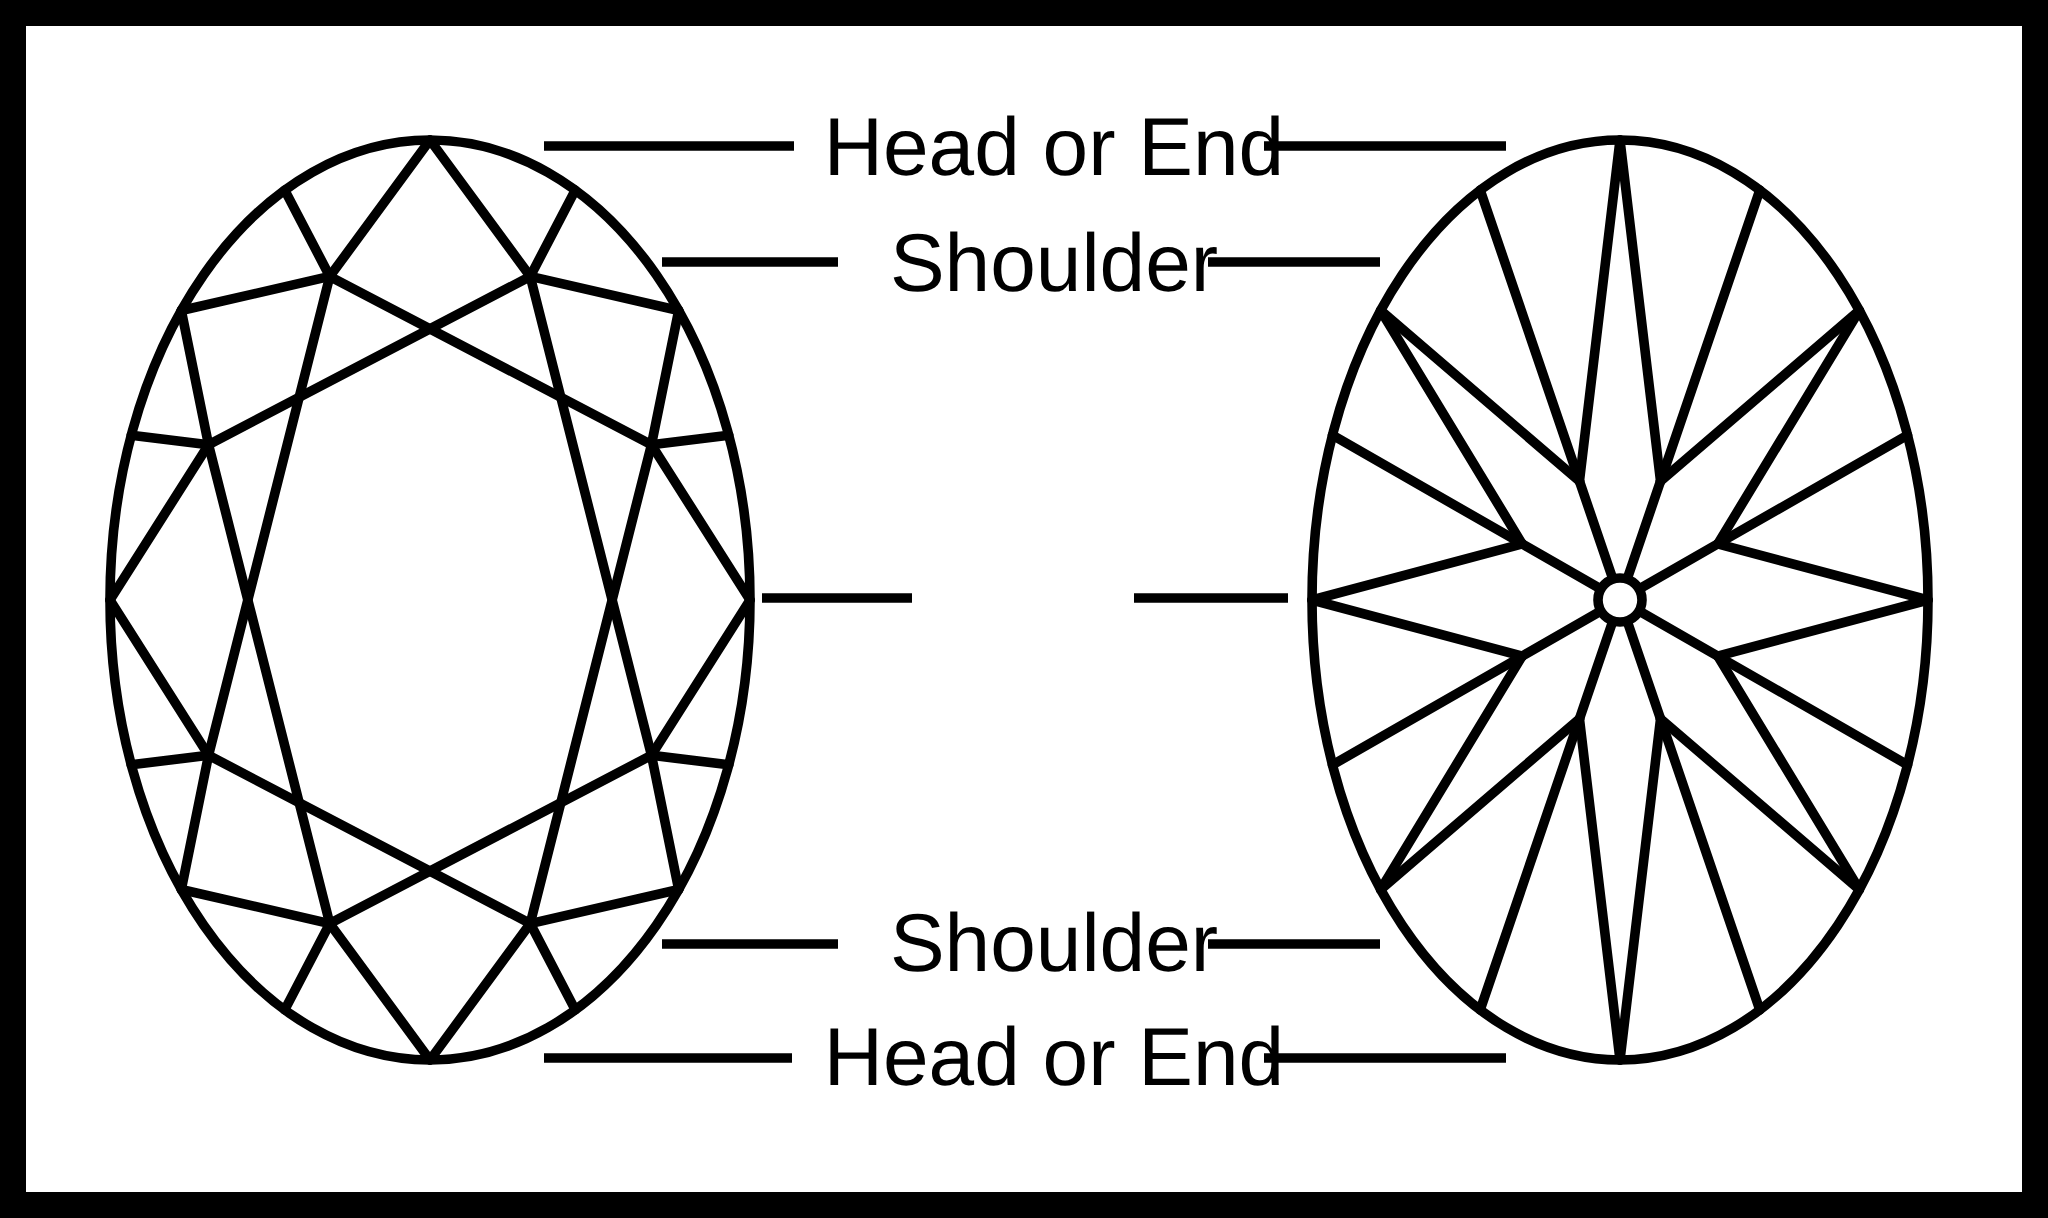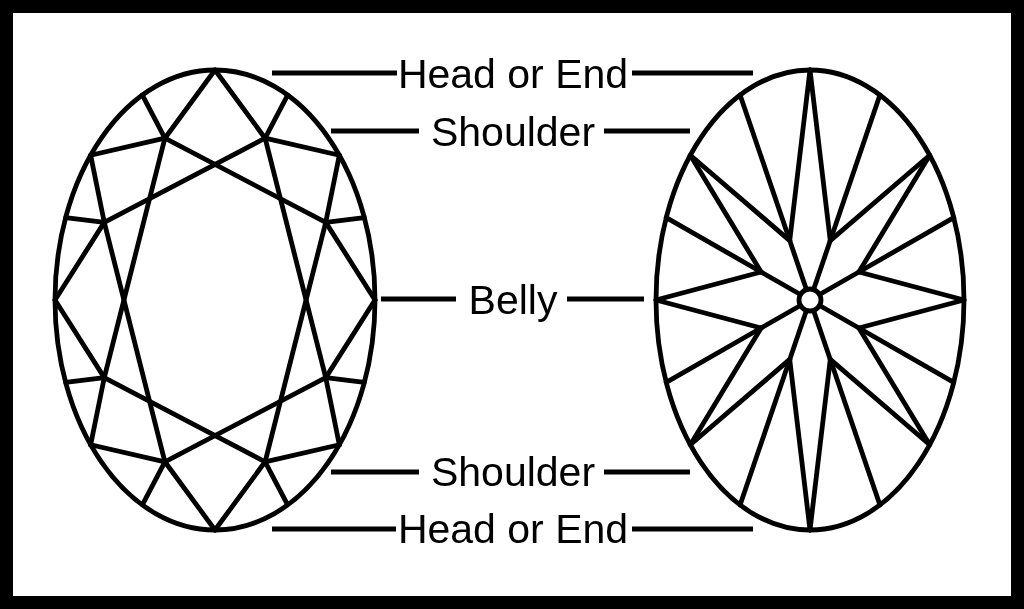--- a/index.html
+++ b/index.html
@@ -12,20 +12,21 @@
   }
   .frame svg{position:absolute;left:0;top:0;width:1024px;height:609px;display:block;}
   .diagram-label{
     position:absolute;
     transform:translate(-50%,-50%);
     font-size:41px;
     line-height:1;
     color:#000000;
     white-space:nowrap;
     user-select:none;
+    margin-left:14px;
   }
 </style>
 </head>
 <body>
 
 <div class="frame">
   <svg viewBox="0 0 1024 609">
     <rect id="figure-border" fill="none" x="6.5" y="6.5" width="1011" height="596" stroke="#000000" stroke-width="13"></rect>
     <g id="g-crown" stroke="#000000" stroke-width="4.8" fill="none" stroke-linecap="round">
         <ellipse cx="215" cy="300" rx="160" ry="230"></ellipse>
@@ -107,16 +108,15 @@
         <line x1="567" y1="299" x2="644" y2="299"></line>
         <line x1="331" y1="472" x2="419" y2="472"></line>
         <line x1="604" y1="472" x2="690" y2="472"></line>
         <line x1="272" y1="529" x2="396" y2="529"></line>
         <line x1="632" y1="529" x2="753" y2="529"></line>
       </g>
   </svg>
 
   <div class="diagram-label" style="left: 513px; top: 74px;">Head or End</div>
   <div class="diagram-label" style="left: 513px; top: 132px;">Shoulder</div>
-  <div class="diagram-label" style="left: 513px; top: 300px;">Belly</div>
   <div class="diagram-label" style="left: 513px; top: 472px;">Shoulder</div>
   <div class="diagram-label" style="left: 513px; top: 529px;">Head or End</div>
 </div>
 
 </body></html>

